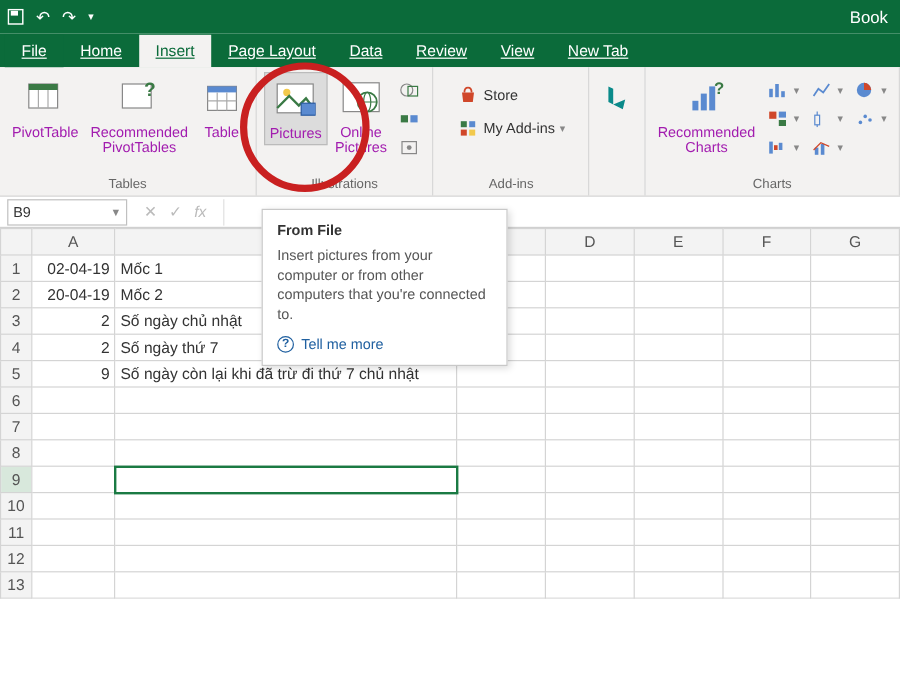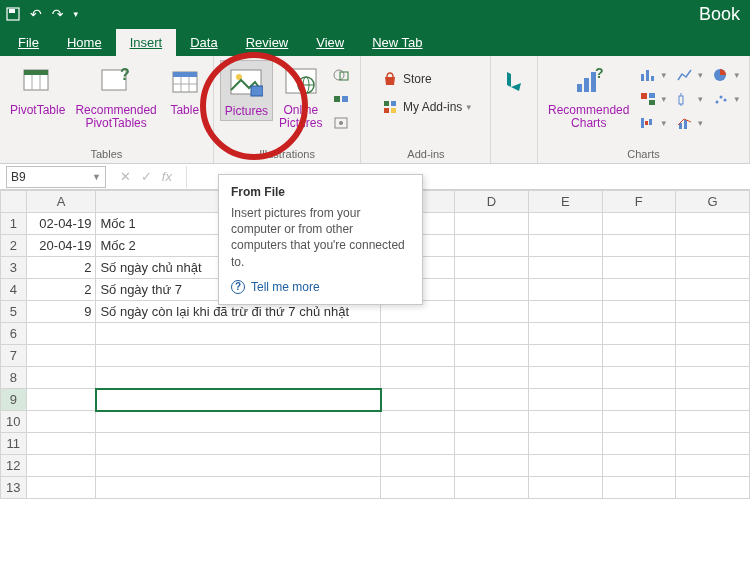--- a/index.html
+++ b/index.html
@@ -3,21 +3,21 @@
 <meta charset="utf-8">
 <style>
   * { box-sizing: border-box; margin: 0; padding: 0; font-family: "Segoe UI", Arial, sans-serif; }
   body { background: #fff; width: 750px; height: 579px; overflow: hidden; font-size: 12px; }
 
   
   .titlebar { height: 28px; background: #0b6b3a; color: #fff; display: flex; align-items: center; padding: 0 6px; }
   .titlebar .qat { display: flex; gap: 10px; align-items: center; }
   .titlebar .qat span { font-size: 14px; }
   .titlebar .spacer { flex: 1; }
-  .titlebar .title { font-size: 18px; padding-right: 4px; margin-left: 34px; }
+  .titlebar .title { font-size: 14px; padding-right: 4px; margin-left: 34px; }
 
   
   .tabs { height: 28px; background: #0b6b3a; display: flex; align-items: flex-end; padding-left: 4px; }
   .tab { color: #fff; padding: 6px 14px; font-size: 13px; cursor: pointer; text-decoration: underline; }
   .tab.file { background: #0b6b3a; }
   .tab.active { background: #f3f2f1; color: #0b6b3a; }
 
   
   .ribbon { background: #f3f2f1; border-bottom: 1px solid #d0d0d0; display: flex; height: 108px; }
   .group { border-right: 1px solid #d8d8d8; padding: 4px 6px 1px 6px; display: flex; flex-direction: column; align-items: center; }
@@ -79,20 +79,21 @@
     <span style="font-size:9px;">▾</span>
   </div>
   <div class="spacer"></div>
   <div class="title">Book</div>
 </div>
 
 <div class="tabs">
   <div class="tab file">File</div>
   <div class="tab">Home</div>
   <div class="tab active">Insert</div>
+  <div class="tab">Page Layout</div>
   <div class="tab">Data</div>
   <div class="tab">Review</div>
   <div class="tab">View</div>
   <div class="tab">New Tab</div>
 </div>
 
 <div class="ribbon">
 
   <div class="group">
     <div class="group-body">

